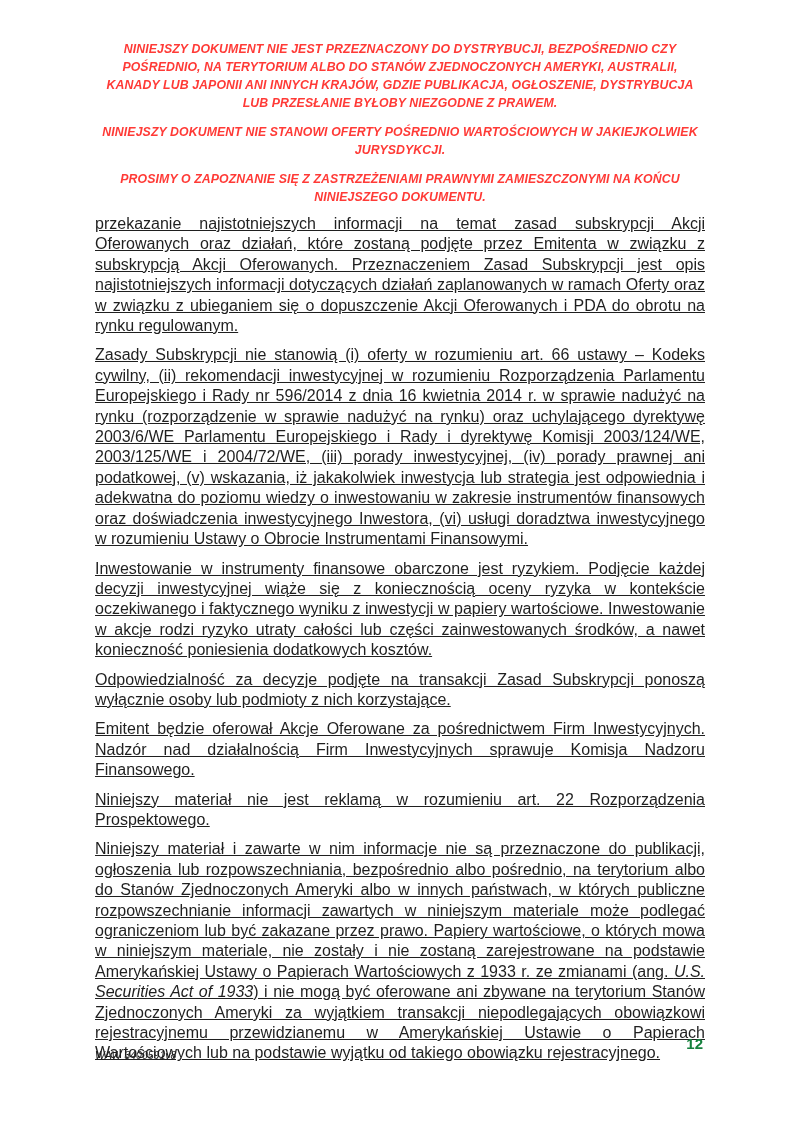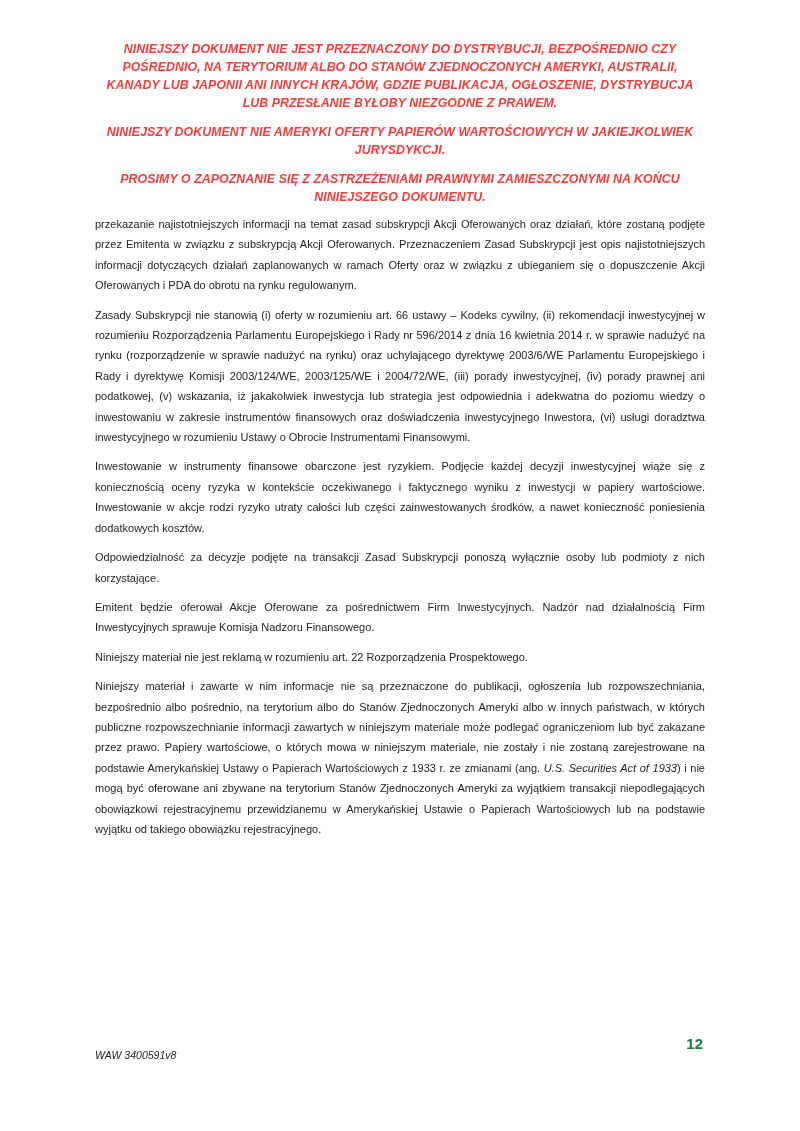--- a/index.html
+++ b/index.html
@@ -31,24 +31,25 @@
   }
   .header-disclaimer p {
     margin: 0 0 11px 0;
     font-weight: bold;
   }
   .body-text {
     position: absolute;
     top: 214px;
     left: 95px;
     width: 610px;
-    font-size: 11px;
+    font-size: 16px;
     line-height: 20.4px;
     text-align: justify;
     color: #1f1f1f;
+    text-decoration: underline;
   }
   .body-text p {
     margin: 0 0 9px 0;
   }
   .body-text .italic-seg {
     font-style: italic;
   }
   .page-number {
     position: absolute;
     top: 1035px;
@@ -66,21 +67,21 @@
     color: #1f1f1f;
   }
 </style>
 </head>
 <body>
 
 <div class="page">
 
   <div class="header-disclaimer">
     <p>NINIEJSZY DOKUMENT NIE JEST PRZEZNACZONY DO DYSTRYBUCJI, BEZPOŚREDNIO CZY POŚREDNIO, NA TERYTORIUM ALBO DO STANÓW ZJEDNOCZONYCH AMERYKI, AUSTRALII, KANADY LUB JAPONII ANI INNYCH KRAJÓW, GDZIE PUBLIKACJA, OGŁOSZENIE, DYSTRYBUCJA LUB PRZESŁANIE BYŁOBY NIEZGODNE Z PRAWEM.</p>
-    <p>NINIEJSZY DOKUMENT NIE AMERYKI OFERTY PAPIERÓW WARTOŚCIOWYCH W JAKIEJKOLWIEK JURYSDYKCJI.</p>
+    <p>NINIEJSZY DOKUMENT NIE STANOWI OFERTY POŚREDNIO WARTOŚCIOWYCH W JAKIEJKOLWIEK JURYSDYKCJI.</p>
     <p>PROSIMY O ZAPOZNANIE SIĘ Z ZASTRZEŻENIAMI PRAWNYMI ZAMIESZCZONYMI NA KOŃCU NINIEJSZEGO DOKUMENTU.</p>
   </div>
 
   <div class="body-text">
     <p>przekazanie najistotniejszych informacji na temat zasad subskrypcji Akcji Oferowanych oraz działań, które zostaną podjęte przez Emitenta w związku z subskrypcją Akcji Oferowanych. Przeznaczeniem Zasad Subskrypcji jest opis najistotniejszych informacji dotyczących działań zaplanowanych w ramach Oferty oraz w związku z ubieganiem się o dopuszczenie Akcji Oferowanych i PDA do obrotu na rynku regulowanym.</p>
     <p>Zasady Subskrypcji nie stanowią (i) oferty w rozumieniu art. 66 ustawy – Kodeks cywilny, (ii) rekomendacji inwestycyjnej w rozumieniu Rozporządzenia Parlamentu Europejskiego i Rady nr 596/2014 z dnia 16 kwietnia 2014 r. w sprawie nadużyć na rynku (rozporządzenie w sprawie nadużyć na rynku) oraz uchylającego dyrektywę 2003/6/WE Parlamentu Europejskiego i Rady i dyrektywę Komisji 2003/124/WE, 2003/125/WE i 2004/72/WE, (iii) porady inwestycyjnej, (iv) porady prawnej ani podatkowej, (v) wskazania, iż jakakolwiek inwestycja lub strategia jest odpowiednia i adekwatna do poziomu wiedzy o inwestowaniu w zakresie instrumentów finansowych oraz doświadczenia inwestycyjnego Inwestora, (vi) usługi doradztwa inwestycyjnego w rozumieniu Ustawy o Obrocie Instrumentami Finansowymi.</p>
     <p>Inwestowanie w instrumenty finansowe obarczone jest ryzykiem. Podjęcie każdej decyzji inwestycyjnej wiąże się z koniecznością oceny ryzyka w kontekście oczekiwanego i faktycznego wyniku z inwestycji w papiery wartościowe. Inwestowanie w akcje rodzi ryzyko utraty całości lub części zainwestowanych środków, a nawet konieczność poniesienia dodatkowych kosztów.</p>
     <p>Odpowiedzialność za decyzje podjęte na transakcji Zasad Subskrypcji ponoszą wyłącznie osoby lub podmioty z nich korzystające.</p>
     <p>Emitent będzie oferował Akcje Oferowane za pośrednictwem Firm Inwestycyjnych. Nadzór nad działalnością Firm Inwestycyjnych sprawuje Komisja Nadzoru Finansowego.</p>
     <p>Niniejszy materiał nie jest reklamą w rozumieniu art. 22 Rozporządzenia Prospektowego.</p>

